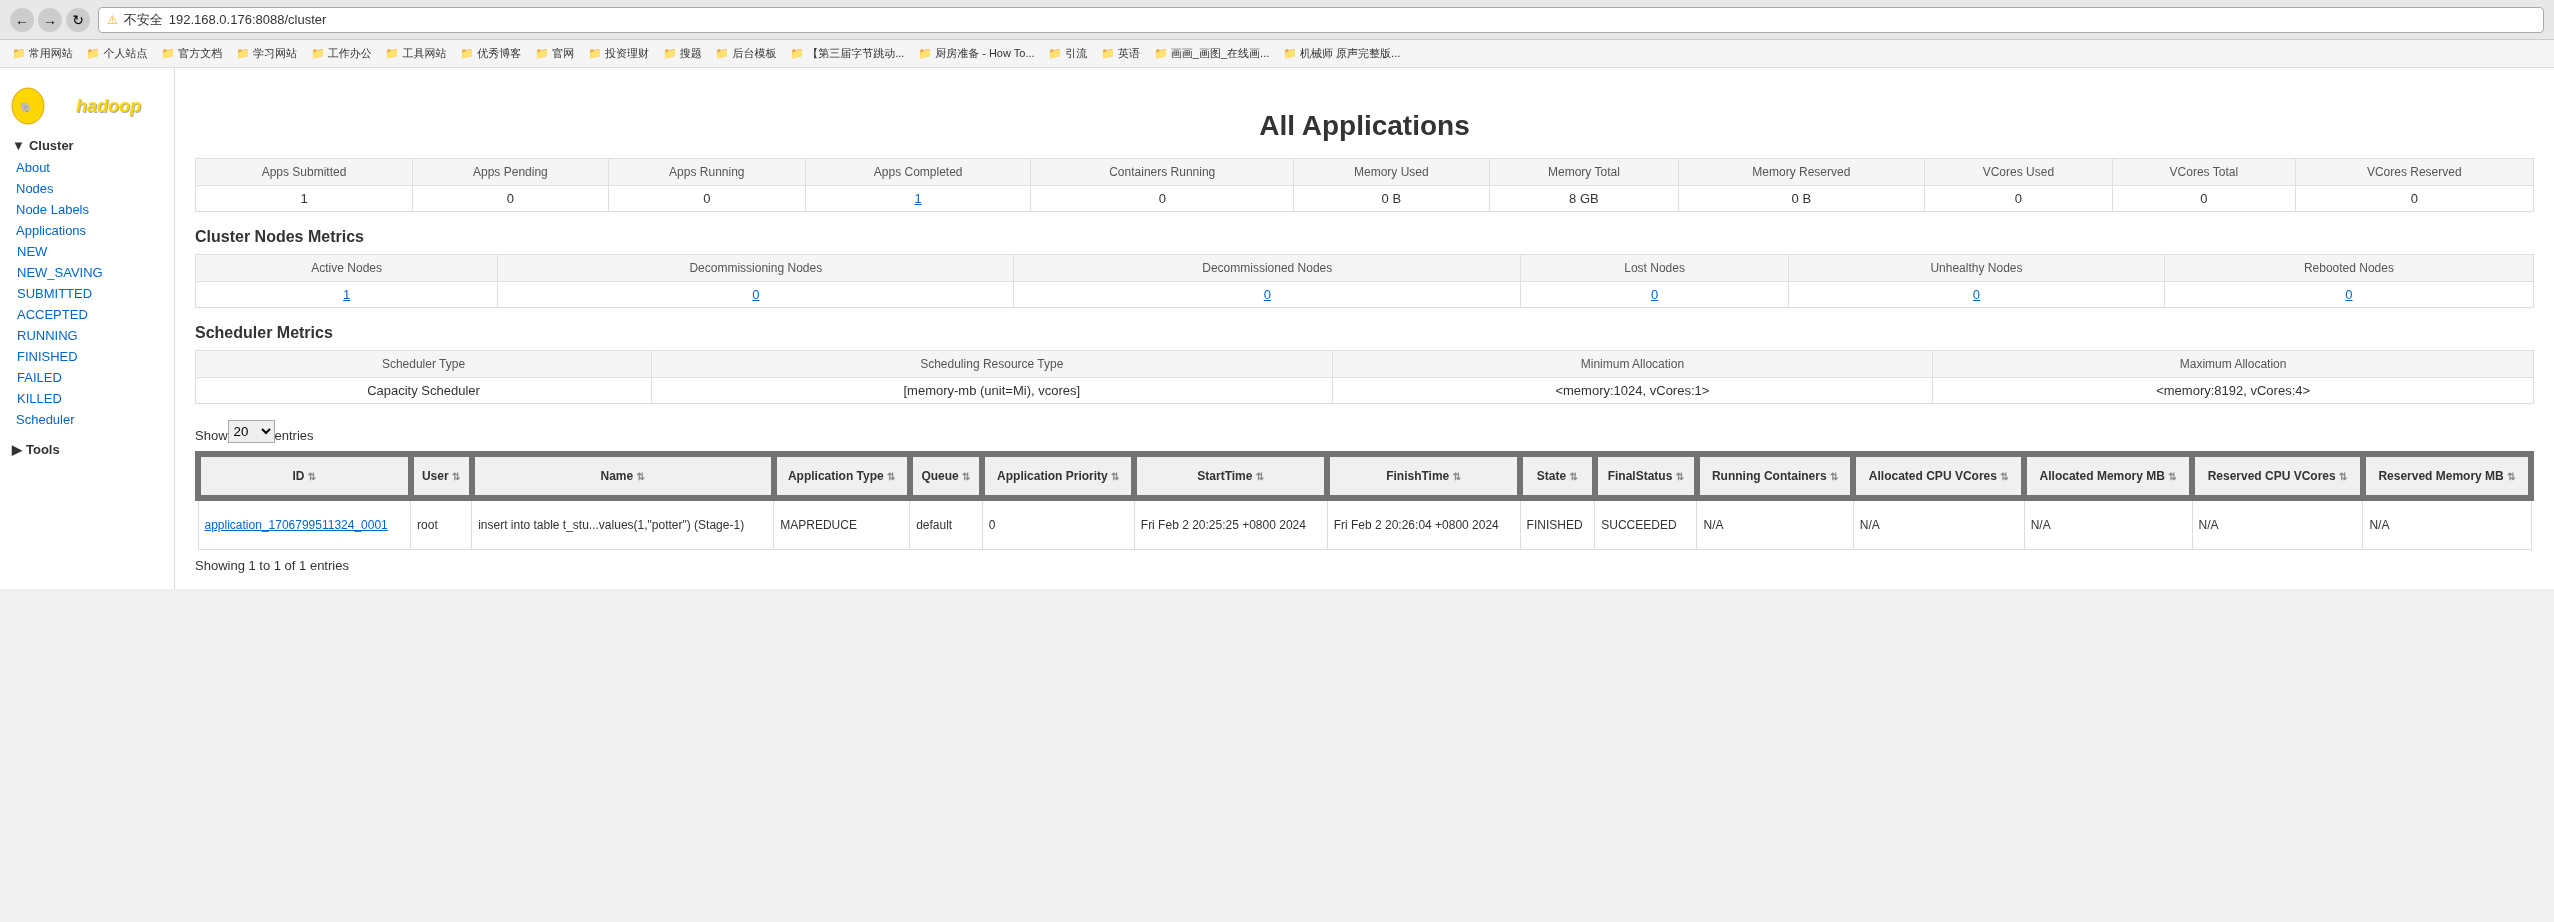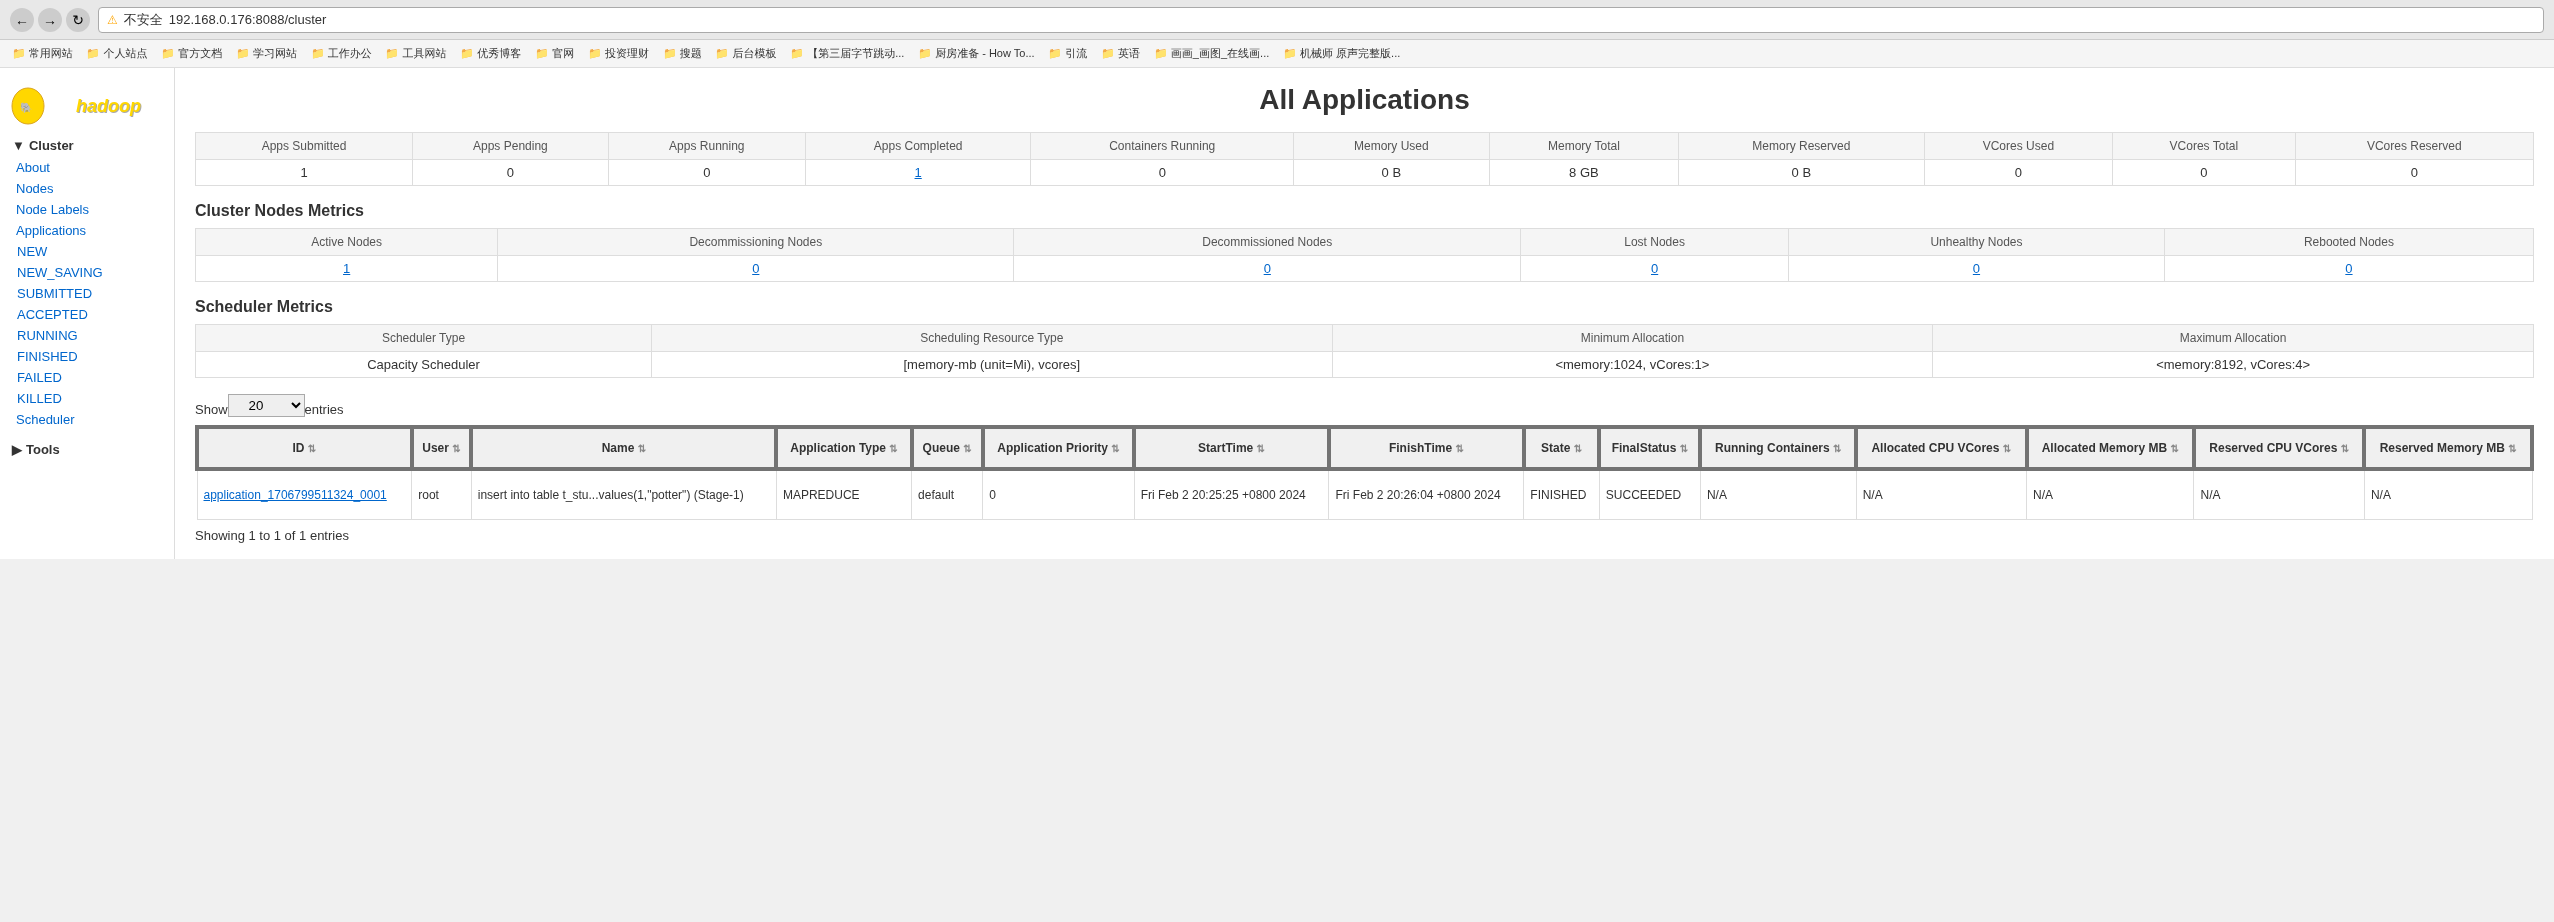--- a/index.html
+++ b/index.html
@@ -53,48 +53,48 @@
       font-weight: bold; padding: 4px 12px; cursor: pointer; display: flex; align-items: center; gap: 4px;
       color: #333;
     }
 
     
     .main-content {
       flex: 1; overflow: auto; padding: 16px 20px; background: #fff;
     }
 
     
-    .page-header { text-align: center; margin-bottom: 16px; }
+    .page-header { text-align: center; margin-bottom: 16px; margin-top: 26px; }
     .page-header h1 { font-size: 28px; font-weight: bold; color: #333; }
 
     
     .section-title { font-size: 16px; font-weight: bold; margin-bottom: 8px; color: #333; }
     .metrics-table {
       width: 100%; border-collapse: collapse; margin-bottom: 16px;
       border: 1px solid #ddd;
     }
     .metrics-table th {
       background: #f5f5f5; border: 1px solid #ddd; padding: 6px 8px;
       text-align: center; font-size: 12px; font-weight: normal; color: #555;
     }
     .metrics-table td {
       border: 1px solid #ddd; padding: 5px 8px; text-align: center; font-size: 13px;
     }
     .metrics-table td a { color: #0066cc; text-decoration: underline; }
 
     
     .show-entries { margin-bottom: 8px; font-size: 13px; display: flex; align-items: flex-end; gap: 0; }
-    .show-entries select { padding: 2px 16px; border: 1px solid #aaa; }
+    .show-entries select { padding: 2px 1px; border: 1px solid #aaa; }
 
     
     .apps-table {
       width: 100%; border-collapse: collapse; font-size: 12px;
     }
     .apps-table th {
-      background: #f0f0f0; border: 4px solid #737373; padding: 12px 6px;
+      background: #f0f0f0; border: 6px solid #737373; padding: 12px 6px;
       text-align: center; font-size: 12px; color: #333;
     }
     .apps-table th .sort-arrows { font-size: 10px; color: #888; }
     .apps-table td {
       border: 1px solid #ddd; padding: 17px 6px; text-align: left; font-size: 12px;
       background: #fff;
     }
     .apps-table td a { color: #0066cc; text-decoration: underline; }
     .apps-table tr:nth-child(even) td { background: #f9f9f9; }
 

